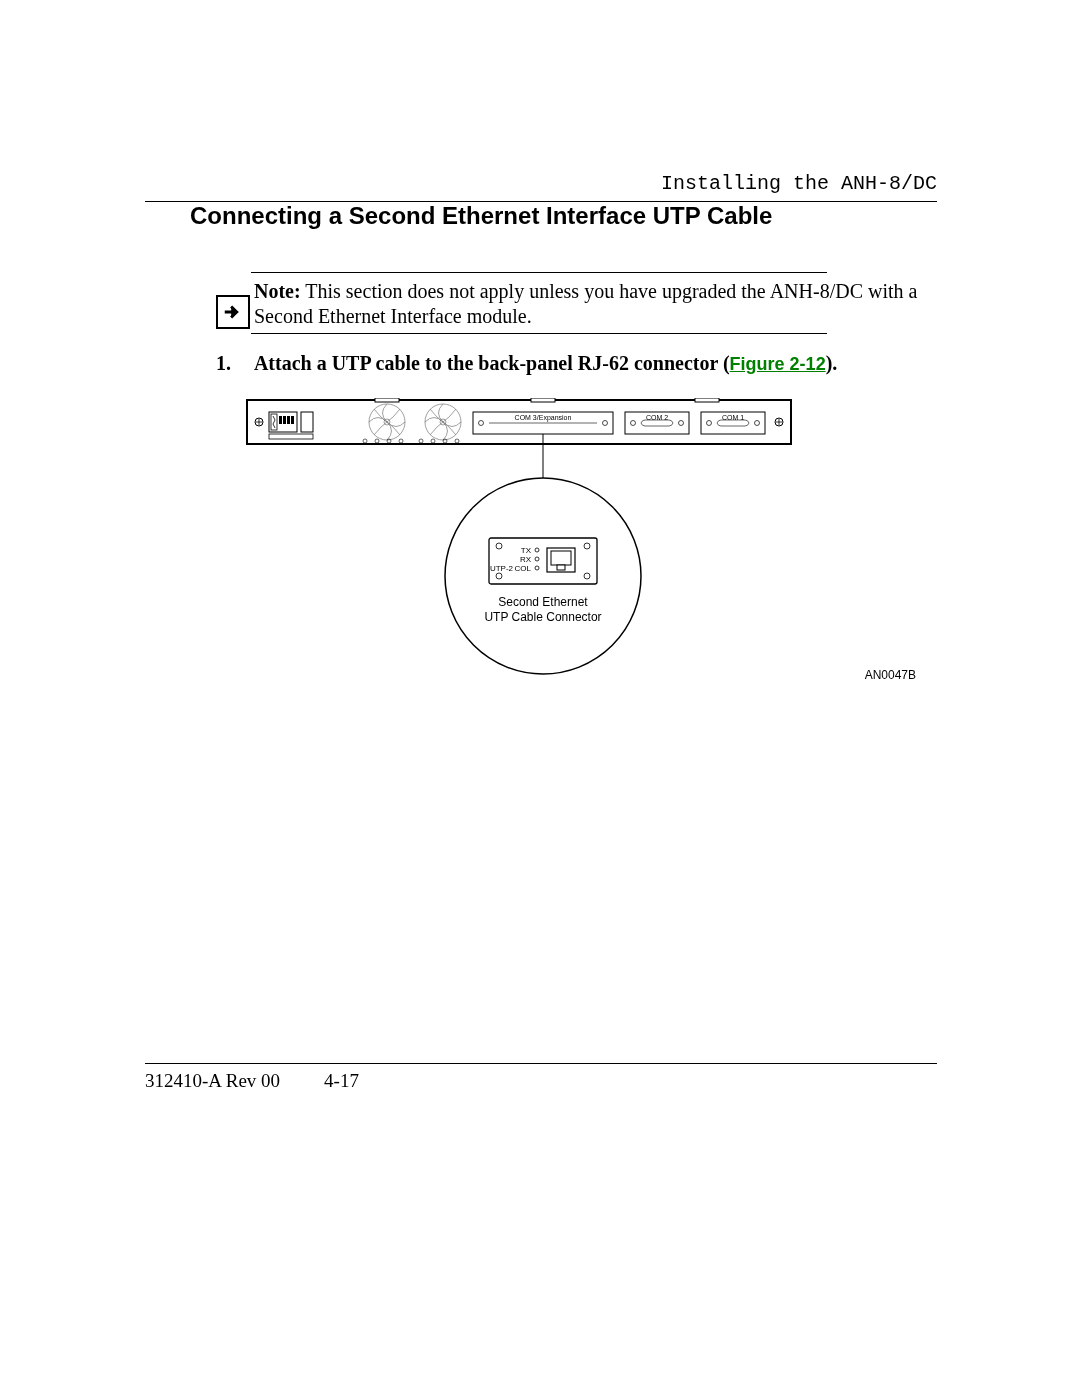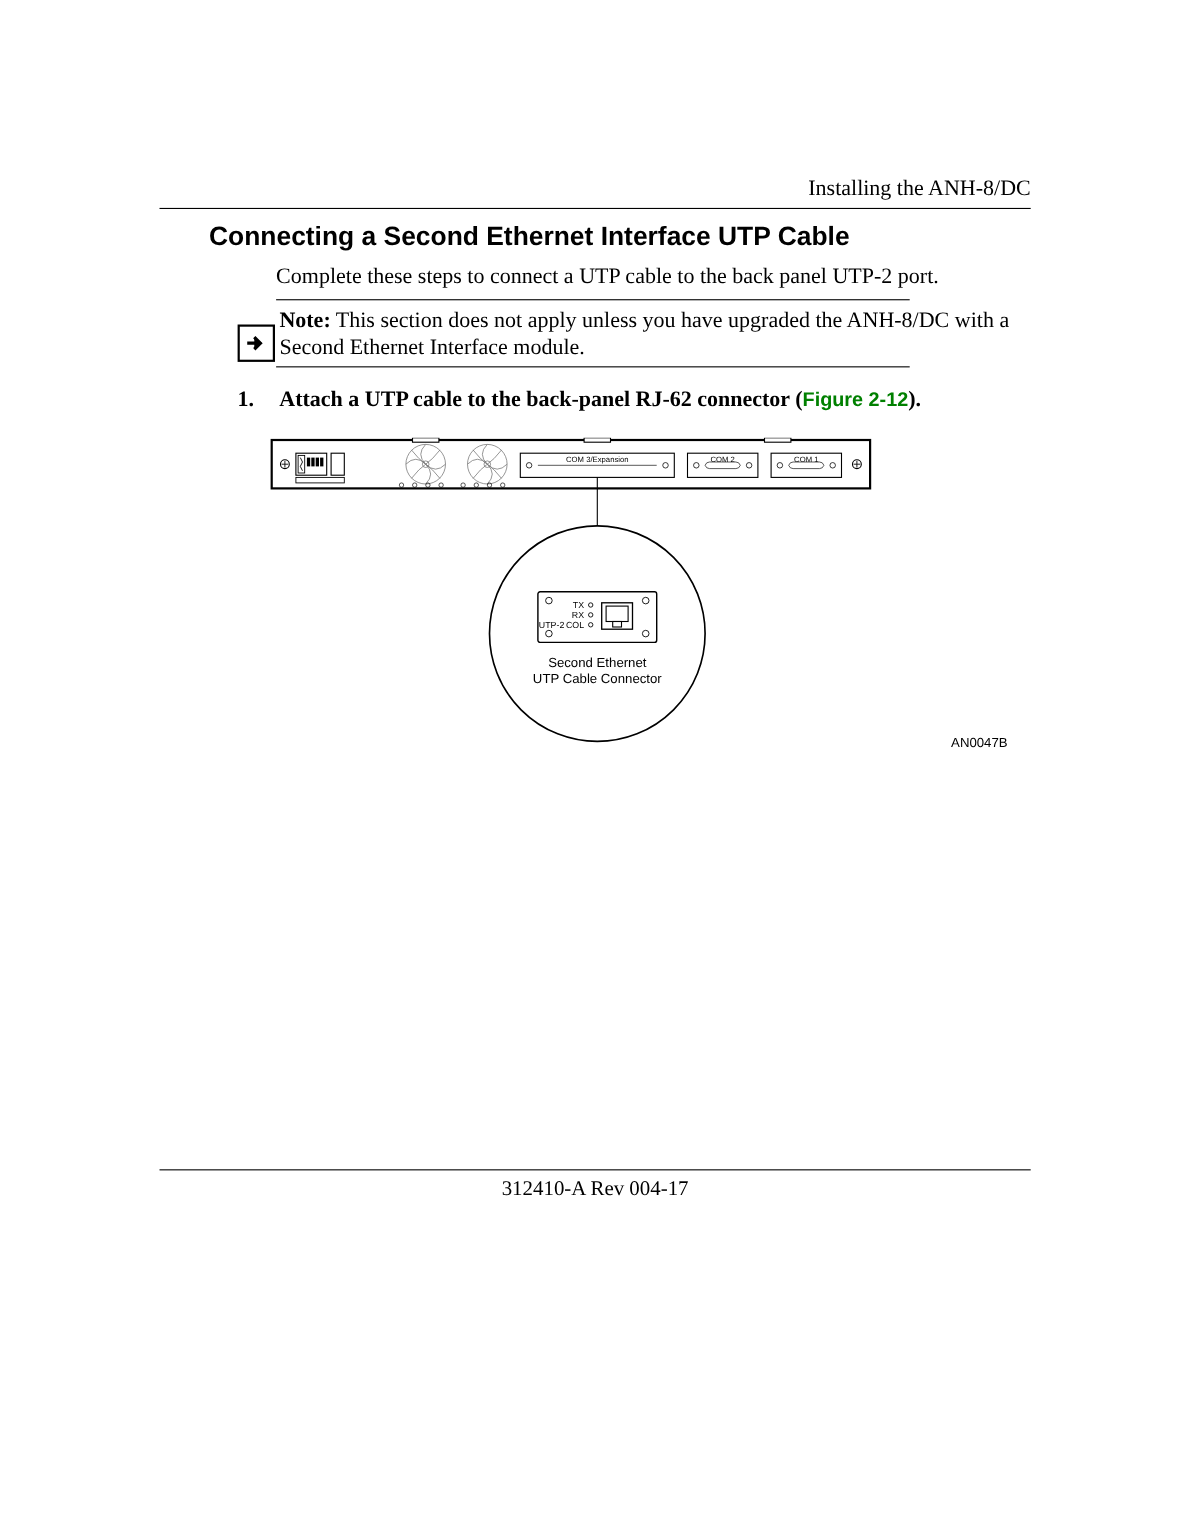--- a/index.html
+++ b/index.html
@@ -12,27 +12,27 @@
   }
   .page {
     position: relative;
     width: 1080px;
     height: 1397px;
     font-family: "Times New Roman", Times, serif;
     color: #000;
   }
   .header {
     position: absolute;
-    top: 160px;
+    top: 172px;
     left: 145px;
     right: 143px;
     display: flex;
     justify-content: flex-end;
     font-size: 20px;
-    font-family: Liberation Serif, serif;
+    font-family: Liberation Mono, monospace;
     border-bottom: 1.5px solid #000;
     padding-bottom: 6px;
   }
   .section-title {
     position: absolute;
     top: 202px;
     left: 145px;
     font-family: Helvetica, Arial, sans-serif;
     font-weight: bold;
     font-size: 24px;
@@ -89,20 +89,21 @@
     font-weight: bold;
   }
   .step .num {
     display: inline-block;
     width: 34px;
   }
   .figref {
     color: #008000;
     font-family: Helvetica, Arial, sans-serif;
     font-weight: bold;
+    text-decoration: underline;
     font-size: 18px;
   }
   .step1 { top: 352px; }
   .step2 { top: 748px; }
 
   
   .figure {
     position: absolute;
     top: 398px;
     left: 245px;
@@ -128,36 +129,36 @@
   .fig-caption .lead { margin-right: 28px; }
 
   .footer {
     position: absolute;
     bottom: 305px;
     left: 145px;
     right: 143px;
     border-top: 1.5px solid #000;
     padding-top: 6px;
     display: flex;
-    justify-content: center;
+    justify-content: flex-start;
     font-size: 19px;
+    gap: 44px;
   }
 </style>
 </head>
 <body>
 
 <div class="page">
 
   <div class="header">
     <span>Installing the ANH-8/DC</span>
   </div>
 
   <div class="section-title">Connecting a Second Ethernet Interface UTP Cable</div>
 
-  <div class="intro">Complete these steps to connect a UTP cable to the back panel UTP-2 port.</div>
 
   <div class="note-block">
     <hr class="note-hr">
     <div class="note-row">
       <div class="note-icon">
         <svg viewBox="0 0 24 24" width="22" height="22">
           <path d="M3 12 L15 12 M10 6 L16 12 L10 18" stroke="#000" stroke-width="3.2" fill="none" stroke-linecap="butt" stroke-linejoin="miter"></path>
           <path d="M10 6 L18 12 L10 18 Z" fill="#000"></path>
         </svg>
       </div>

